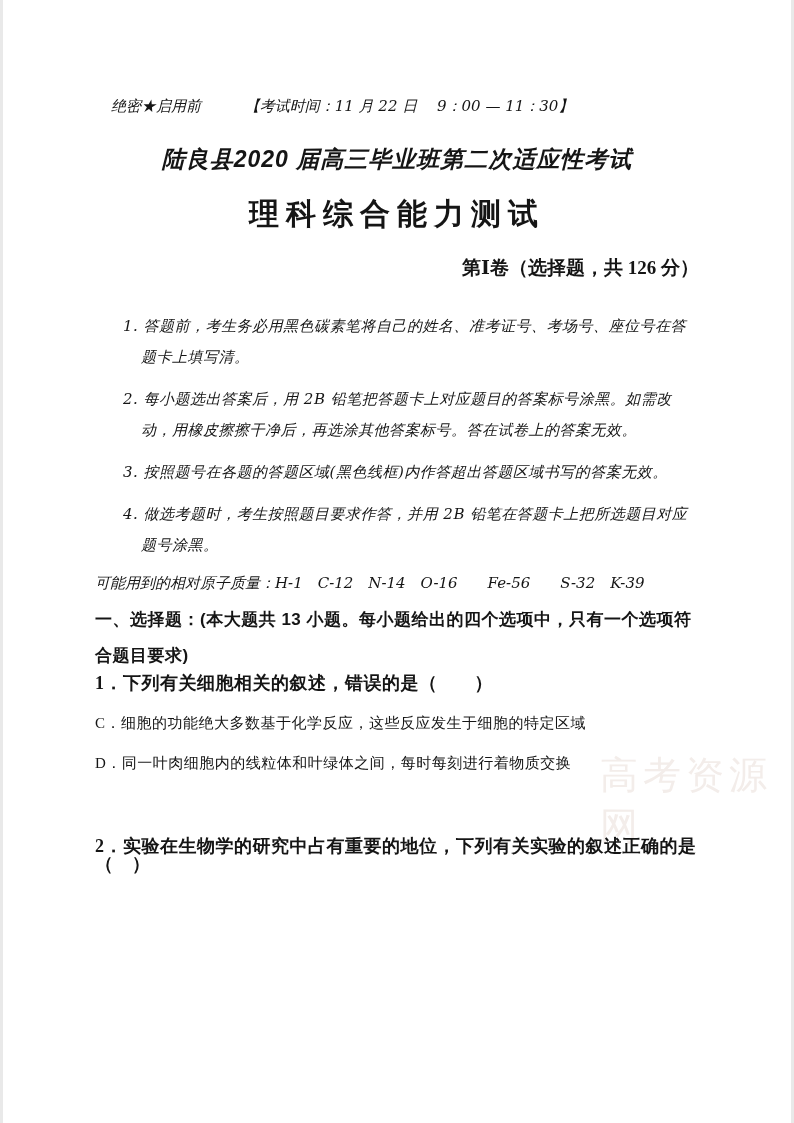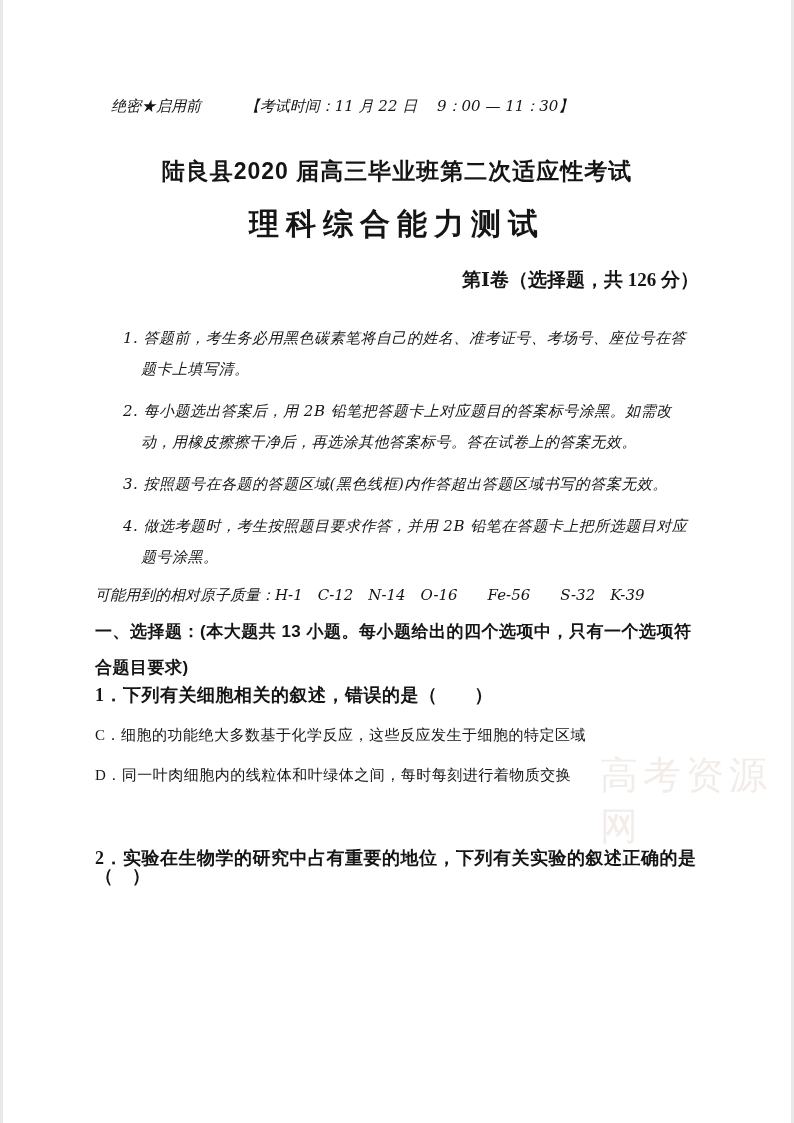--- a/index.html
+++ b/index.html
@@ -29,32 +29,33 @@
   .content { position: relative; z-index: 1; }
   .kai { font-style: italic; font-family: "DejaVu Serif", "Liberation Serif", serif; }
   .header-row {
     margin-left: 16px;
     font-size: 15px;
     line-height: 17px;
     white-space: nowrap;
   }
   .exam-time { margin-left: 40px; }
   .exam-title {
-    margin-top: 42px;
+    margin-top: 30px;
     text-align: center;
     font-family: "Liberation Sans", "DejaVu Sans", sans-serif;
     font-weight: bold;
     font-size: 23px;
     line-height: 28px;
     letter-spacing: 1px;
+    font-style: italic;
   }
   .subject-title {
     margin-top: 24px;
     text-align: center;
-    font-family: Liberation Mono, monospace;
+    font-family: Liberation Serif, serif;
     font-weight: bold;
     font-size: 30px;
     line-height: 34px;
     letter-spacing: 7px;
   }
   .intro {
     margin-top: 22px;
     font-size: 16px;
     line-height: 23px;
     text-indent: 3em;

